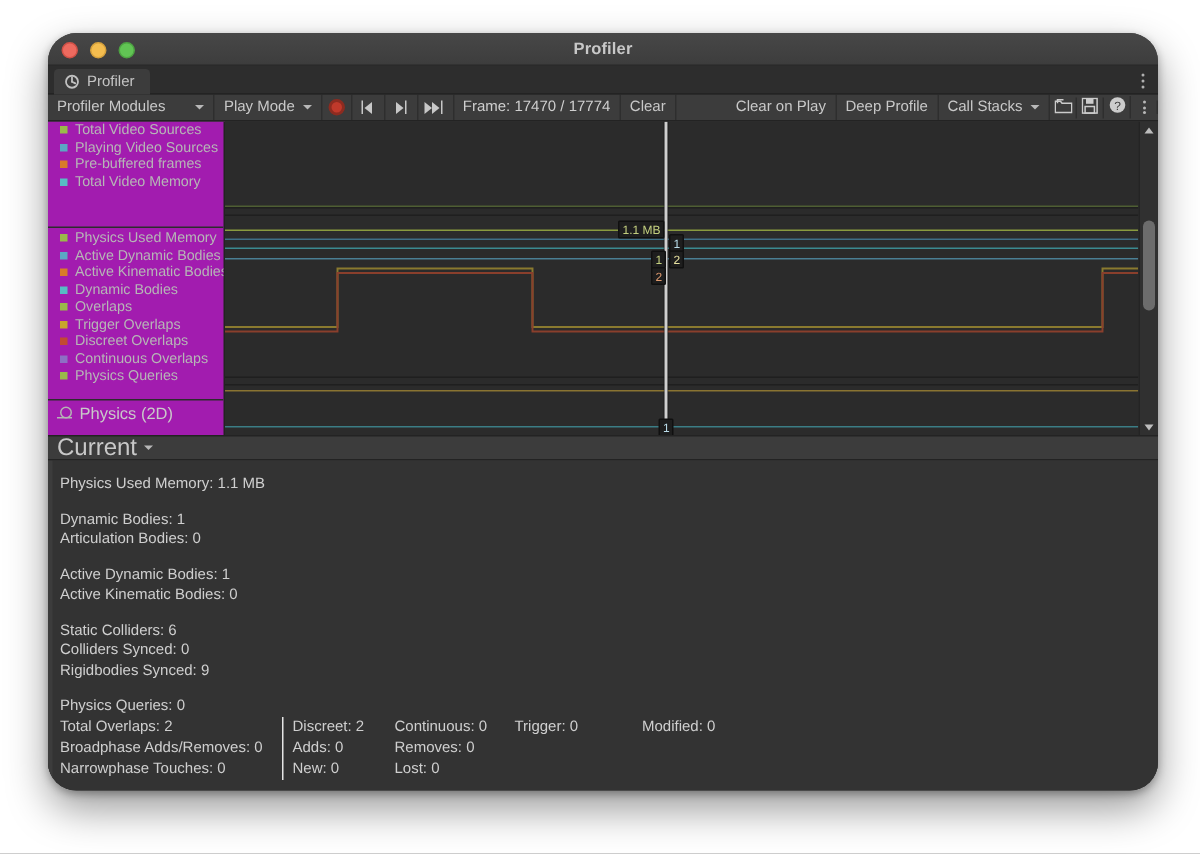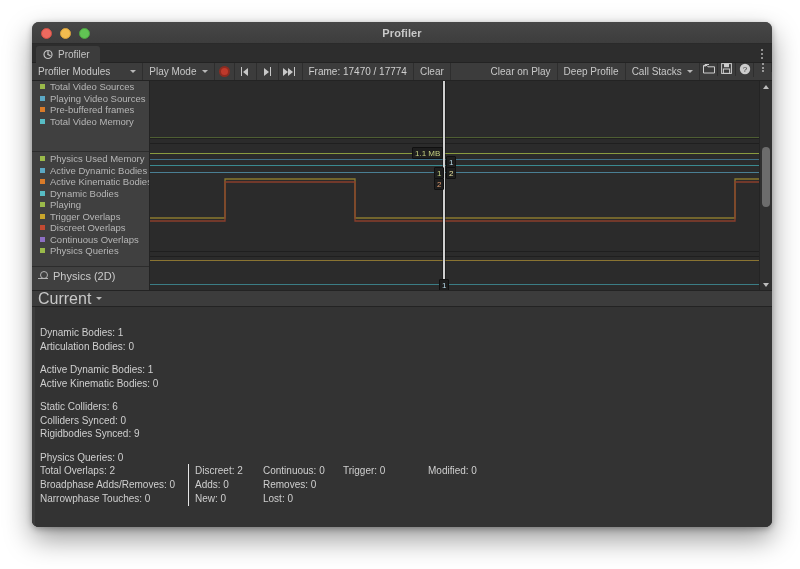--- a/index.html
+++ b/index.html
@@ -13,21 +13,21 @@
   }
 
   
   #window {
     position: absolute;
     left: 32px;
     top: 22px;
     width: 740px;
     height: 505px;
     background: #383838;
-    border-radius: 7px;
+    border-radius: 19px;
     box-shadow: 0 12px 28px rgba(0,0,0,0.40), 0 2px 6px rgba(0,0,0,0.30);
     overflow: hidden;
     display: flex;
     flex-direction: column;
   }
 
   #titlebar {
     height: 22px;
     background: linear-gradient(to bottom, #474747 0%, #3d3d3d 100%);
     border-bottom: 1px solid #2a2a2a;
@@ -86,21 +86,21 @@
     align-items: center; justify-content: center; gap: 2px;
   }
   #tab-kebab i { width: 2px; height: 2px; background: #b0b0b0; border-radius: 50%; display: block; }
 
   
   #toolbar {
     height: 18px;
     background: #3c3c3c;
     border-bottom: 1px solid #232323;
     display: flex;
-    align-items: flex-start;
+    align-items: center;
     flex: 0 0 auto;
     font-size: 10px;
     color: #c8c8c8;
   }
   .tb-btn {
     display: flex; align-items: center;
     padding: 0 6px;
     border-right: 1px solid #2e2e2e;
     white-space: nowrap;
     height: 100%;
@@ -148,21 +148,21 @@
     position: relative;
     flex: 0 0 auto;
     background: #2b2b2b;
     overflow: hidden;
   }
 
   
   #module-list {
     width: 118px;
     flex: 0 0 118px;
-    background: #404040;
+    background: #a21caf;
     border-right: 1px solid #232323;
     overflow: hidden;
     position: relative;
   }
   .mod-block { position: relative; }
   .mod-sep { height: 1px; background: #2c2c2c; margin: 3px 0 1px 0; }
   .mod-header {
     display: flex; align-items: center; gap: 5px;
     padding: 2px 0 2px 6px;
     height: 17px;
@@ -466,21 +466,21 @@
           <div class="mod-row">
             <span class="sw" style="background:#d97b29"></span>
             <span class="mod-label">Active Kinematic Bodies</span>
           </div>
           <div class="mod-row">
             <span class="sw" style="background:#57bcc4"></span>
             <span class="mod-label">Dynamic Bodies</span>
           </div>
           <div class="mod-row">
             <span class="sw" style="background:#9aba4a"></span>
-            <span class="mod-label">Playing</span>
+            <span class="mod-label">Overlaps</span>
           </div>
           <div class="mod-row">
             <span class="sw" style="background:#c8a62c"></span>
             <span class="mod-label">Trigger Overlaps</span>
           </div>
           <div class="mod-row">
             <span class="sw" style="background:#c24a32"></span>
             <span class="mod-label">Discreet Overlaps</span>
           </div>
           <div class="mod-row">
@@ -563,20 +563,21 @@
     </div>
 
     <div id="current-bar">
       <div id="current-dd">
         <span>Current</span>
         <span class="tb-dd-arrow"></span>
       </div>
     </div>
 
     <div id="details">
+      <div class="d-line">Physics Used Memory: 1.1 MB</div>
       <div class="d-gap"></div>
       <div class="d-line">Dynamic Bodies: 1</div>
       <div class="d-line">Articulation Bodies: 0</div>
       <div class="d-gap"></div>
       <div class="d-line">Active Dynamic Bodies: 1</div>
       <div class="d-line">Active Kinematic Bodies: 0</div>
       <div class="d-gap"></div>
       <div class="d-line">Static Colliders: 6</div>
       <div class="d-line">Colliders Synced: 0</div>
       <div class="d-line">Rigidbodies Synced: 9</div>

